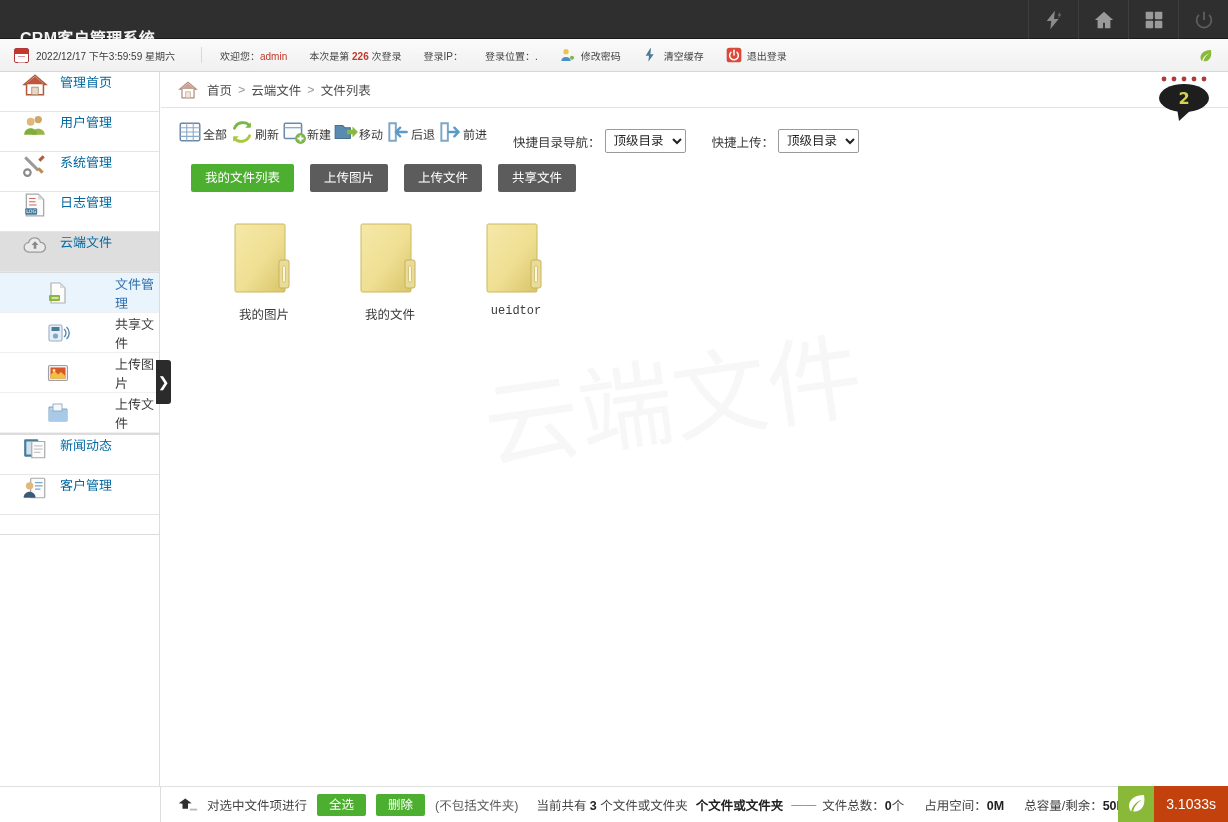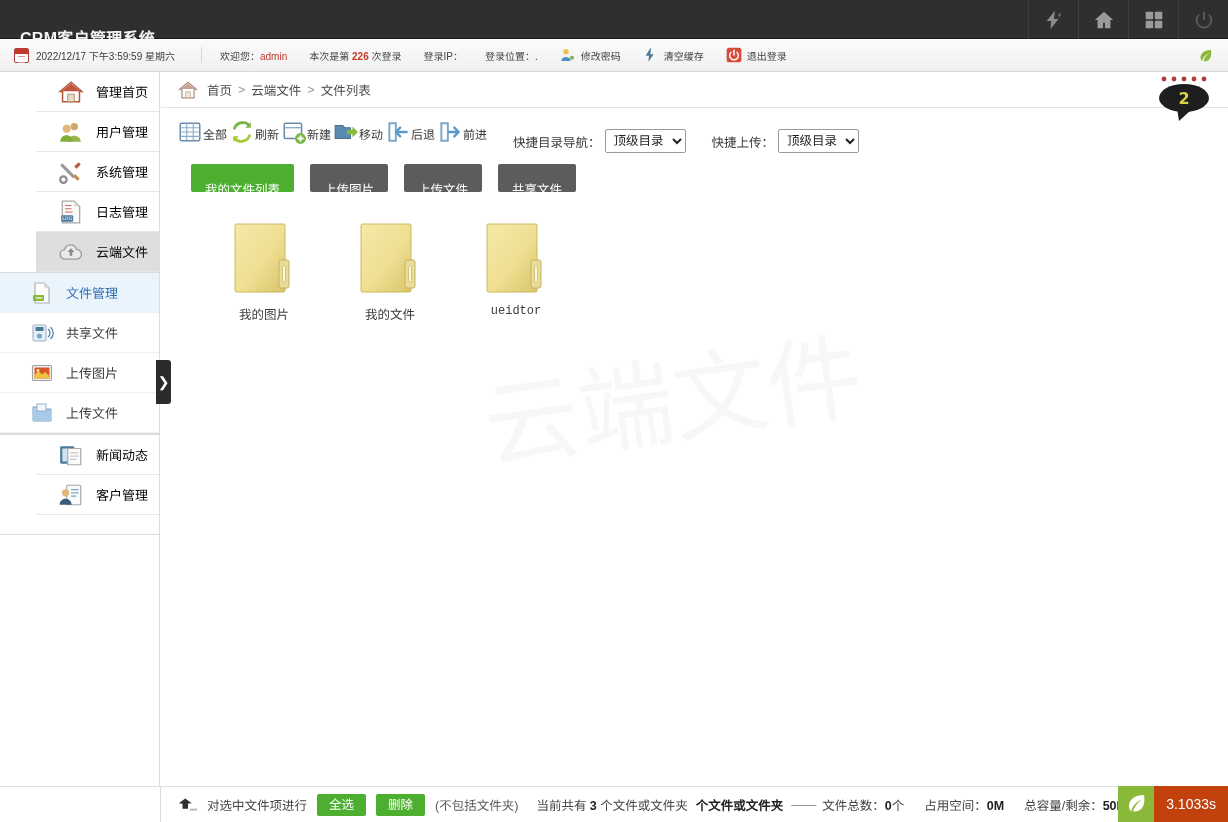--- a/index.html
+++ b/index.html
@@ -72,33 +72,34 @@
     position: absolute; right: 14px; top: 8px; width: 18px; height: 18px;
   }
 
   
   .sidebar {
     position: absolute; top: 72px; left: 0; width: 160px; height: 462px;
     background: #fff;
     border-right: 1px solid #dcdcdc;
   }
   .side-item {
-    position: relative; height: 40px; display: flex; align-items: center;
+    position: relative; height: 40px; display: flex; 
     border-bottom: 1px solid #e6e6e6;
     padding-left: 22px;
     cursor: pointer;
-    font-size: 13px; color: #000000; margin-left: 36px;
+    font-size: 13px; color: #0369a1;
   }
   .side-item.active { background: #dedede; }
   .side-item .s-ico { width: 26px; height: 26px; margin-right: 12px; flex: 0 0 26px; }
   .side-sub {
     position: relative; height: 40px; display: flex; align-items: center;
-    padding-left: 30px; cursor: pointer;
+    padding-left: 46px; cursor: pointer;
     font-size: 13px; color: #3b3b3b;
     border-bottom: 1px solid #f0f0f0;
+    gap: 33px;
   }
   .side-sub.active { background: #eaf4fd; color: #2f6fae; }
   .side-sub .s-ico { width: 24px; height: 24px; margin-right: 12px; flex: 0 0 24px; }
   .side-group-gap { height: 1px; background: #dcdcdc; }
   .side-thick-sep { height: 2px; background: #dcdcdc; }
 
   .collapse-handle {
     position: absolute; left: 156px; top: 360px;
     width: 15px; height: 44px;
     background: #2b2b2b;
@@ -163,21 +164,21 @@
     font-family: "Liberation Sans", sans-serif;
     font-size: 12.5px; padding: 2px 4px;
     border: 1px solid #9a9a9a; background: #fff; border-radius: 2px;
     height: 24px; color: #222;
   }
   .tsel-gap { width: 26px; }
 
   .tabrow { display: flex; padding: 6px 0 0 190px; margin-top: -2px; }
   .tabrow { padding-left: 30px; }
   .tab-btn {
-    height: 28px; line-height: 28px; padding: 12px 14px;
+    height: 28px; line-height: 28px; padding: 0 14px;
     margin-right: 16px;
     color: #fff; font-size: 12.5px;
     background: #5c5c5c; cursor: pointer;
     border-radius: 2px;
     white-space: nowrap;
   }
   .tab-btn.active { background: #4caf2f; }
 
   .file-grid {
     display: flex; padding: 26px 0 0 40px; flex-wrap: wrap;

